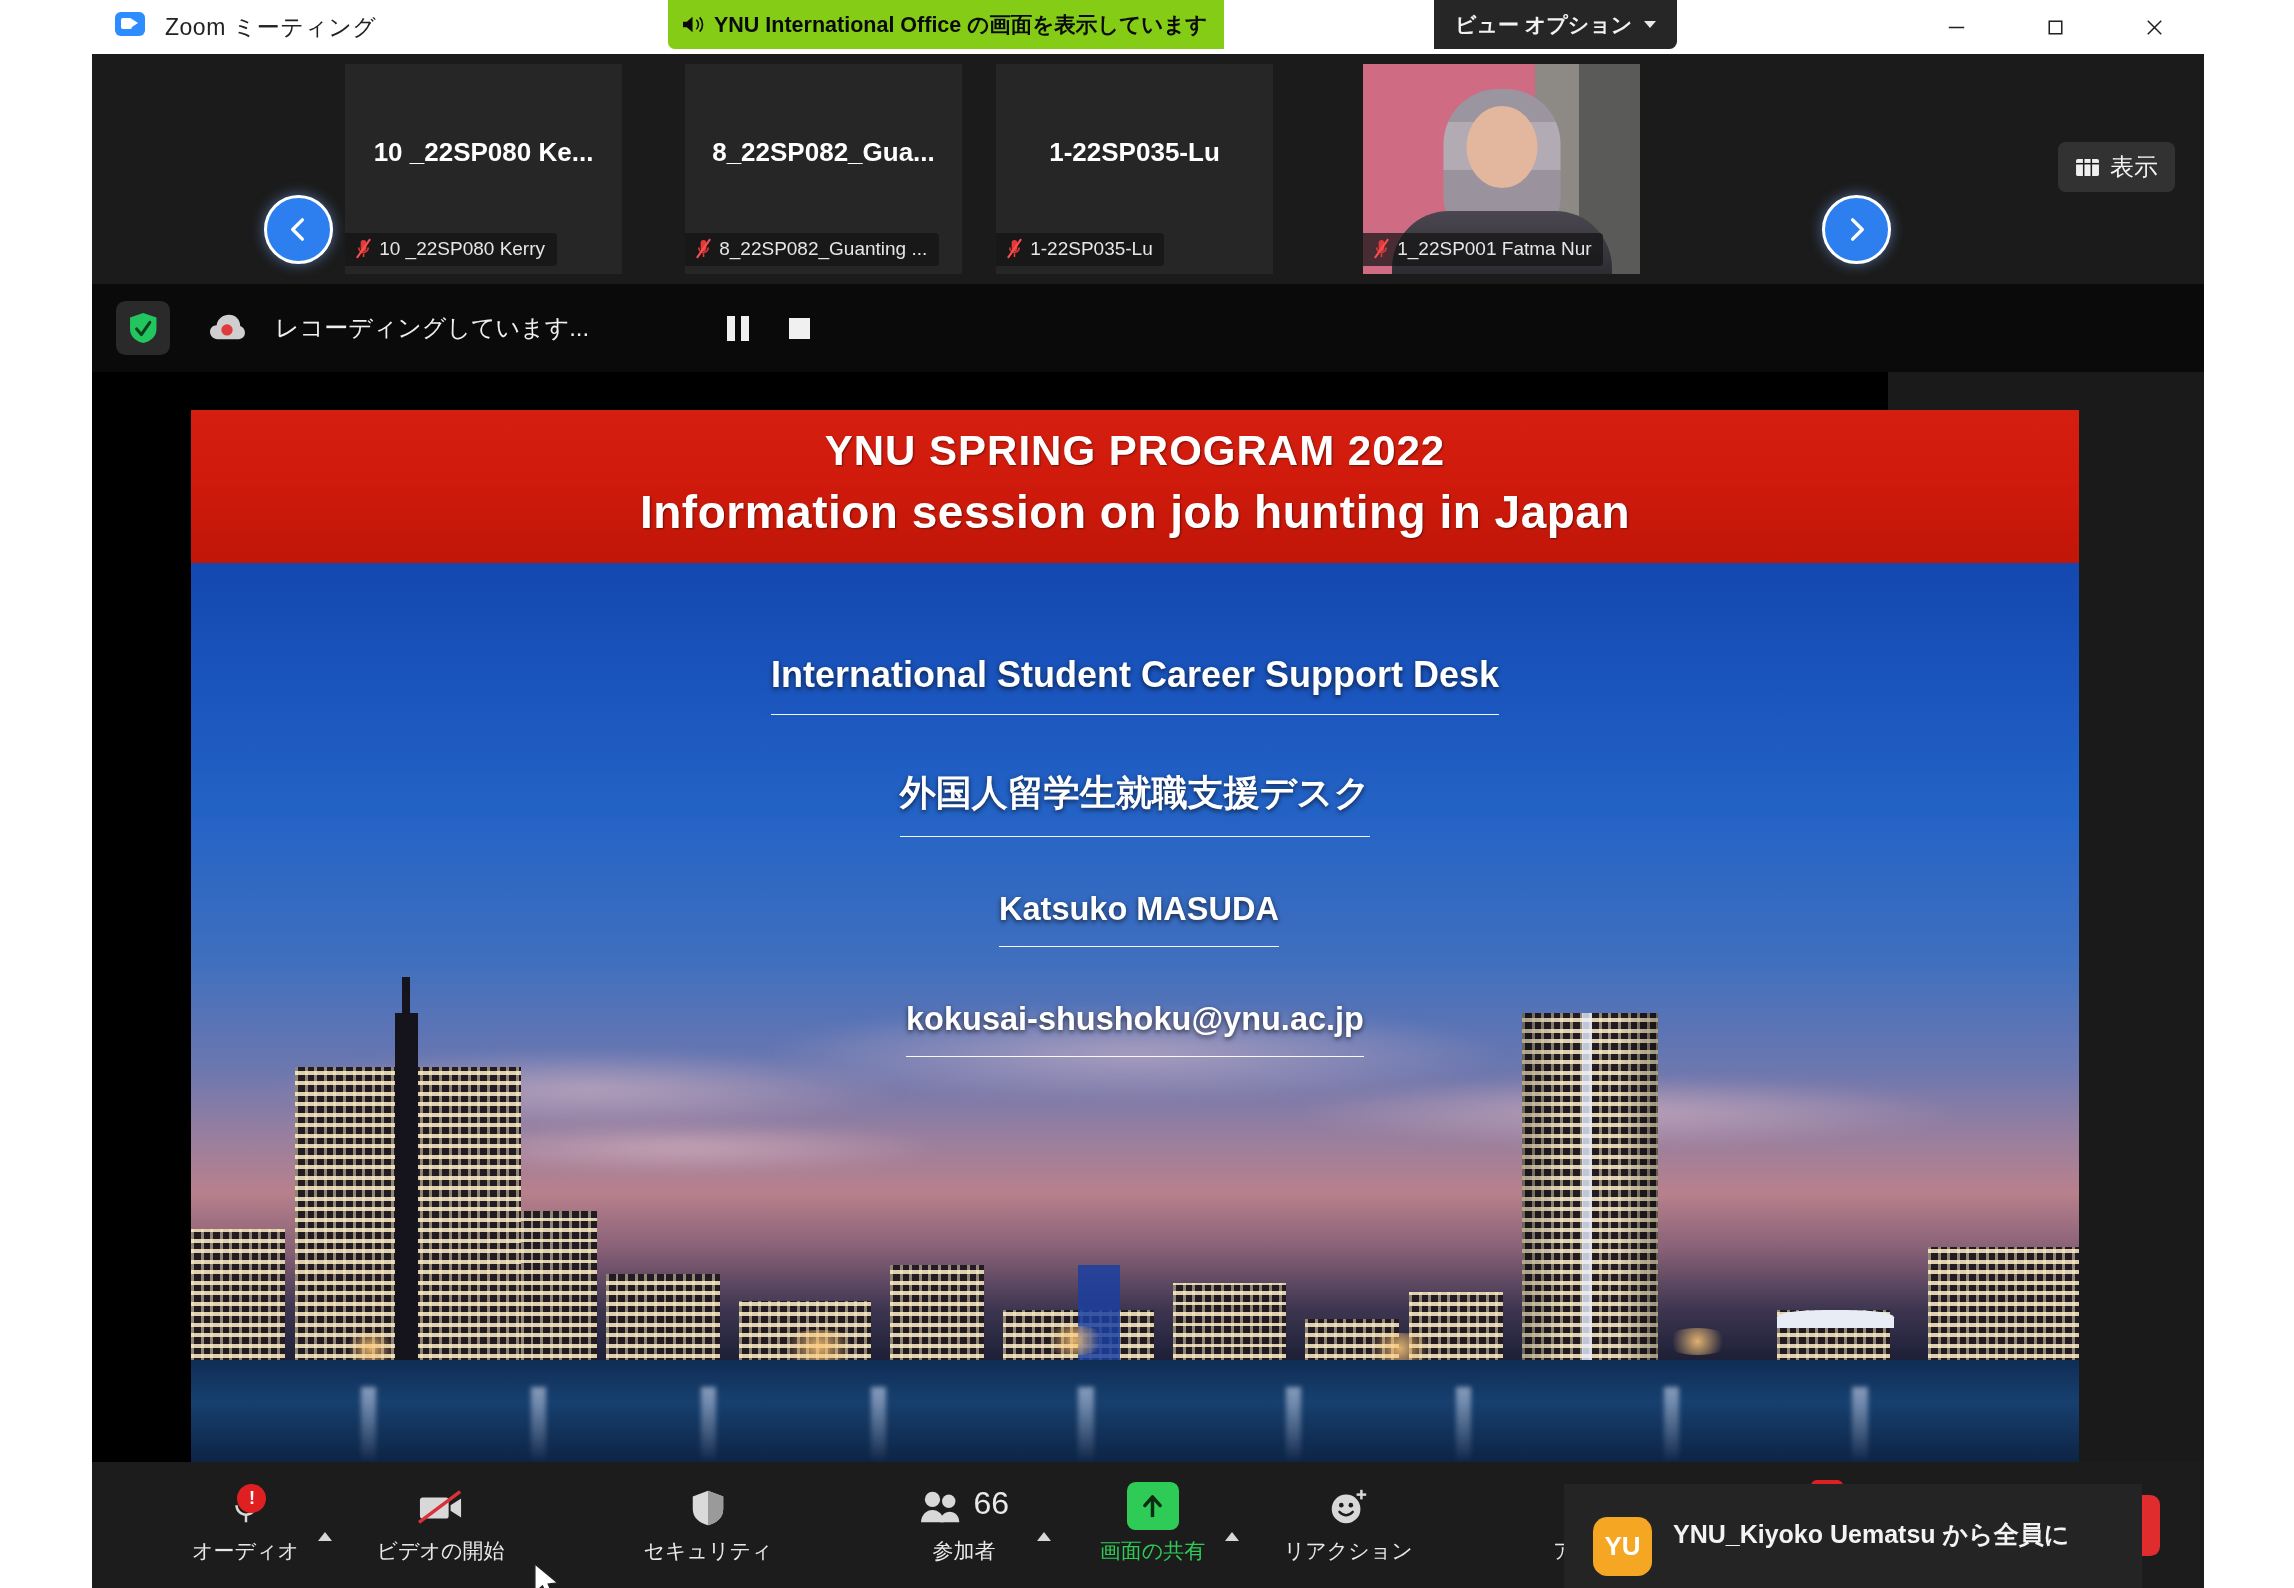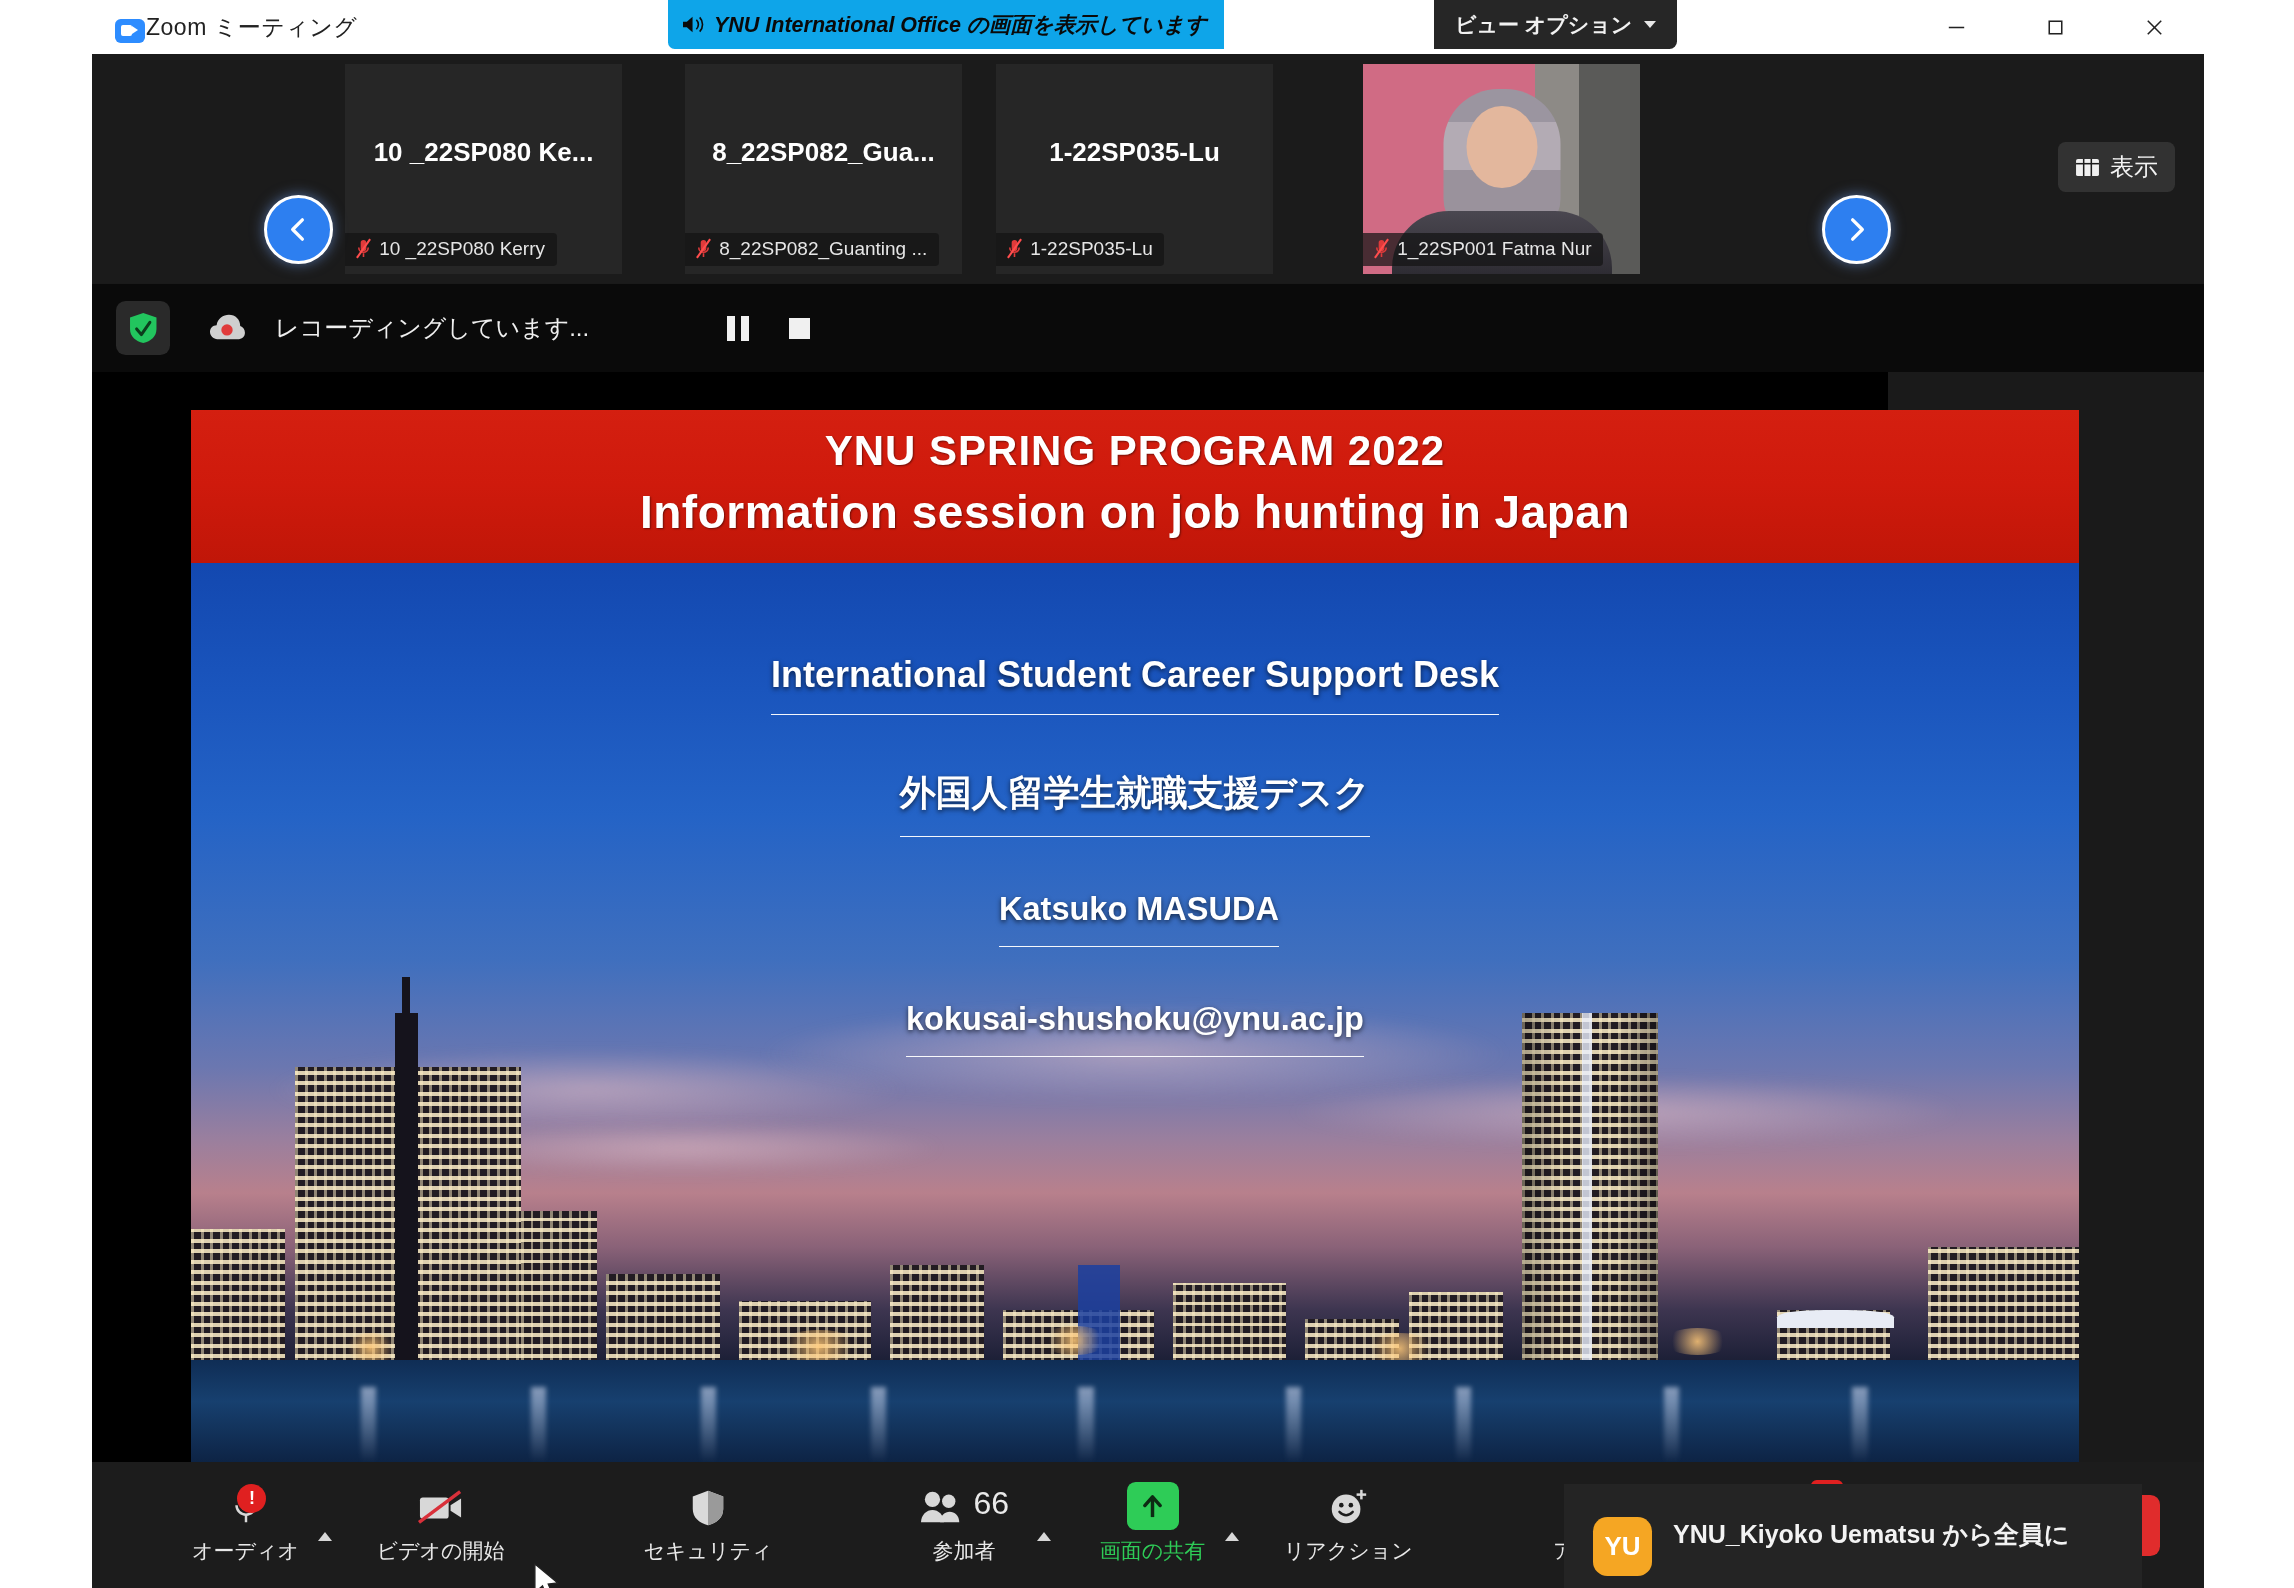--- a/index.html
+++ b/index.html
@@ -20,21 +20,21 @@
     background: #1a1a1a;
     overflow: hidden;
   }
 
   
   #title-bar {
     position: absolute; left: 0; top: 0; width: 2112px; height: 54px;
     background: #ffffff;
     display: flex; align-items: center;
   }
-  #app-id { display: flex; align-items: flex-end; gap: 1px; margin-left: 23px; }
+  #app-id { display: flex; align-items: flex-start; gap: 20px; margin-left: 23px; }
   .zoom-logo {
     width: 30px; height: 24px; border-radius: 5.7px; background: #2D8CFF;
     position: relative; flex: none;
   }
   .zoom-logo::before {
     content: ""; position: absolute; left: 5.7px; top: 6.7px;
     width: 11.5px; height: 10.5px; border-radius: 1.9px; background: #ffffff;
   }
   .zoom-logo::after {
     content: ""; position: absolute; left: 17px; top: 7.6px;
@@ -52,25 +52,24 @@
   .win-btn {
     width: 99px; display: flex; align-items: center; justify-content: center;
     background: #ffffff; cursor: default;
   }
   .win-btn svg { display: block; }
 
   
   #share-banner {
     position: absolute; left: 576px; top: 0;
     height: 49px; padding: 0 17px 0 13.4px;
-    background: #0ea5e9;
+    background: #84cc16;
     display: flex; align-items: center; gap: 7.6px;
     border-bottom-left-radius: 6.7px;
     z-index: 5;
-    font-style: italic;
   }
   #share-banner .txt {
     font-size: 21.5px; font-weight: 700; color: #0a0a0a; white-space: nowrap;
   }
   .spk-icon { width: 25px; height: 21px; flex: none; }
 
   
   #view-options {
     position: absolute; left: 1342px; top: 0;
     height: 49px; padding: 0 21px;

